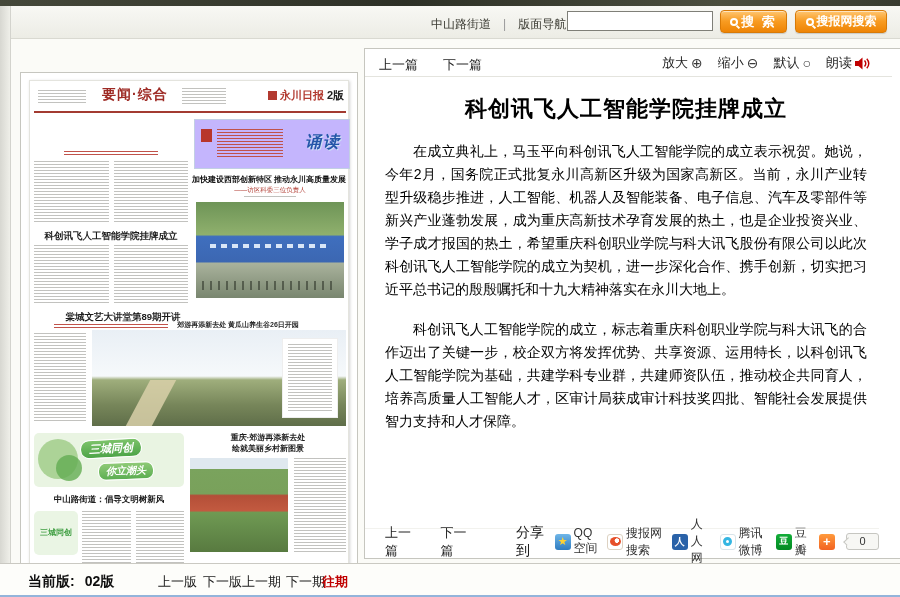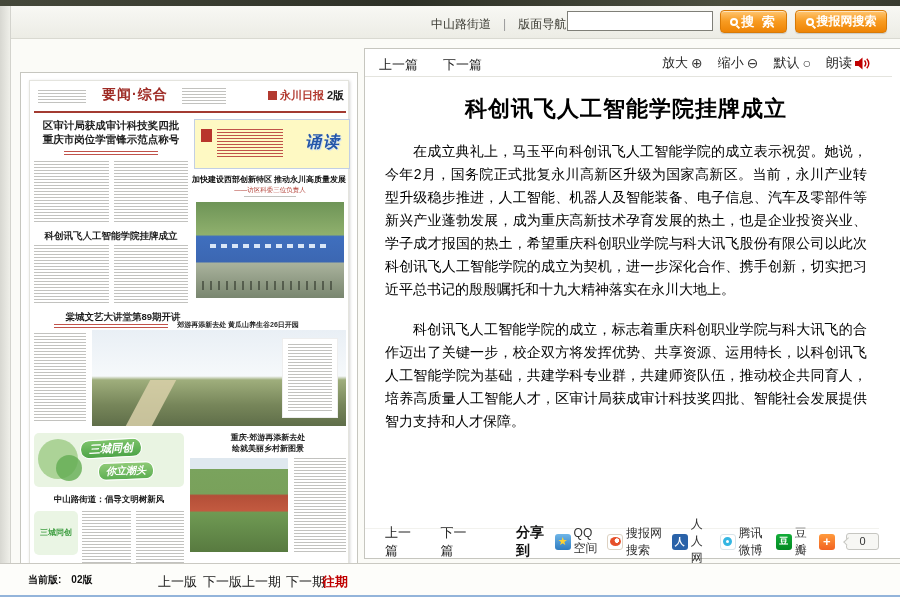--- a/index.html
+++ b/index.html
@@ -61,21 +61,21 @@
   .th-headline { font-weight:bold; color:#1d1d1d; text-align:center; }
   .h1a { left:4px; top:37px; width:154px; font-size:10.5px; line-height:14px; }
   .redline { left:34px; top:70px; width:94px; height:5px; }
   .lc-sim1 { left:4px; top:80px;  width:154px; height:62px; }
   .h2  { left:4px; top:149px; width:154px; font-size:9.5px; }
   .lc-sim2 { left:4px; top:164px; width:154px; height:60px; }
   .h3  { left:16px; top:230px; width:154px; font-size:9.5px; }
   .redline2 { left:24px; top:243px; width:114px; height:4px; }
 
   .songdu-box { left:164px; top:38px; width:156px; height:50px;
-    border:1px solid #c2cfe4; background:#fef9c3; }
+    border:1px solid #c2cfe4; background:#c4b5fd; }
   .seal { left:6px; top:9px; width:11px; height:13px; background:#b8362c; }
   .songdu-sim { left:22px; top:9px; width:66px; height:30px; }
   .songdu-txt { right:8px; top:12px; font-size:16px; font-weight:bold; font-style:italic;
     color:#2456a8; text-shadow:1px 1px 0 #cfe0f5; letter-spacing:2px; }
   .main-hl { left:160px; top:93px; width:158px; font-size:8px; font-weight:bold;
     color:#111; text-align:center; white-space:nowrap; }
   .main-sub { left:164px; top:105px; width:152px; font-size:6.5px; color:#b03a30; text-align:center; }
   .byline-sim { left:214px; top:115px; width:52px; height:3px; }
   .event-photo { left:166px; top:121px; width:148px; height:96px;
     background:linear-gradient(#6e9457 0%,#8fb06d 34%,#3f6fbe 36%,#3c67b2 62%,#a9b29c 64%,#79866f 100%); }
@@ -141,21 +141,21 @@
   .sb-btn { left:0; width:12px; height:13px; background:#e9e8e3; color:#6b6b66;
     font-size:7px; text-align:center; line-height:13px; cursor:pointer; }
   .sb-up { top:0; } .sb-down { bottom:0; }
   .sb-thumb { left:1px; top:15px; width:10px; height:82px; background:#d6d5d0;
     border:1px solid #bcbbb5; border-radius:2px; cursor:pointer; }
 
   .share-row { left:0; bottom:4px; width:514px; height:26px; display:flex; align-items:center;
     padding-left:20px; font-size:13px; color:#1f1f1f; border-top:1px solid #f2f2ee; }
   .share-link { cursor:pointer; }
   .share-next { margin-left:28px; }
-  .share-label { margin-left:48px; font-size:14px; font-weight:bold; color:#111; }
+  .share-label { margin-left:48px; font-size:14px; font-weight:normal; color:#111; }
   .share-item { display:flex; align-items:center; margin-left:9px; cursor:pointer; font-size:12px; color:#333; }
   .sicon { width:16px; height:16px; border-radius:3px; margin-right:3px; flex:none;
     display:flex; align-items:center; justify-content:center; font-size:10px; font-weight:bold; color:#fff; }
   .ic-qzone { background:linear-gradient(#6fb6e8,#2f7cc0); color:#ffd232; font-size:11px; }
   .ic-sina  { background:#fff; border:1px solid #ddd2c2; }
   .ic-sina i { display:block; width:11px; height:9px; border-radius:50%;
     background:radial-gradient(circle at 62% 40%, #fff 0 2px, #e6502a 2.5px); }
   .ic-renren { background:#2a62a8; font-size:10px; }
   .ic-tweibo { background:#fff; border:1px solid #d8e4ea; }
   .ic-tweibo i { display:block; width:9px; height:9px; border-radius:50%; border:3px solid #35b6e2; }
@@ -163,21 +163,21 @@
   .ic-plus { background:linear-gradient(#ff9a3c,#f26322); margin-left:12px; font-size:13px; color:#fff; }
   .count-tail { width:7px; height:7px; border-left:1px solid #c6c6c1; border-bottom:1px solid #c6c6c1;
     background:#f7f7f4; transform:rotate(45deg); margin-left:7px; }
   .count-bubble { margin-left:-4px; width:46px; height:17px; border:1px solid #c6c6c1;
     background:#f7f7f4; border-radius:3px; font-size:11px; color:#333; text-align:center;
     line-height:15px; cursor:pointer; }
 
   
   .bottombar { left:0; top:563px; width:900px; height:34px; background:#fdfdfa;
     border-top:1px solid #cac9c2; }
-  .bb-current { left:28px; top:9px; font-size:10px; font-weight:bold; color:#0f0f0f; }
+  .bb-current { left:28px; top:9px; font-size:14px; font-weight:bold; color:#0f0f0f; }
   .bb-val { margin-left:10px; }
   .bb-link { top:9px; font-size:13px; color:#191919; cursor:pointer; }
   .bb-l1 { left:158px; } .bb-l2 { left:203px; } .bb-l3 { left:242px; } .bb-l4 { left:286px; }
   .bb-past { left:322px; top:9px; font-size:13px; font-weight:bold; color:#c00000; cursor:pointer; }
   .blue-bottom { left:0; bottom:0; width:900px; height:2px; background:#93b4da; }
 </style>
 </head>
 <body>
 
 <div class="abs top-strip"></div>
@@ -204,24 +204,20 @@
     <div class="abs sim mast-sim-left"></div>
     <span class="abs mast-title">要闻·综合</span>
     <div class="abs sim mast-sim-right"></div>
     <span class="abs paper-logo">
       <span class="logo-mark"></span>
       <span class="logo-name">永川日报</span>
       <span class="logo-page">2版</span>
     </span>
     <div class="abs red-rule"></div>
 
-    <div class="abs th-headline h1a">
-      <div>区审计局获成审计科技奖四批</div>
-      <div>重庆市岗位学雷锋示范点称号</div>
-    </div>
     <div class="abs sim-red redline"></div>
     <div class="abs cols lc-sim1">
         <div class="sim"></div>
         <div class="sim"></div>
       </div>
     <div class="abs th-headline h2">科创讯飞人工智能学院挂牌成立</div>
     <div class="abs cols lc-sim2">
         <div class="sim"></div>
         <div class="sim"></div>
       </div>

